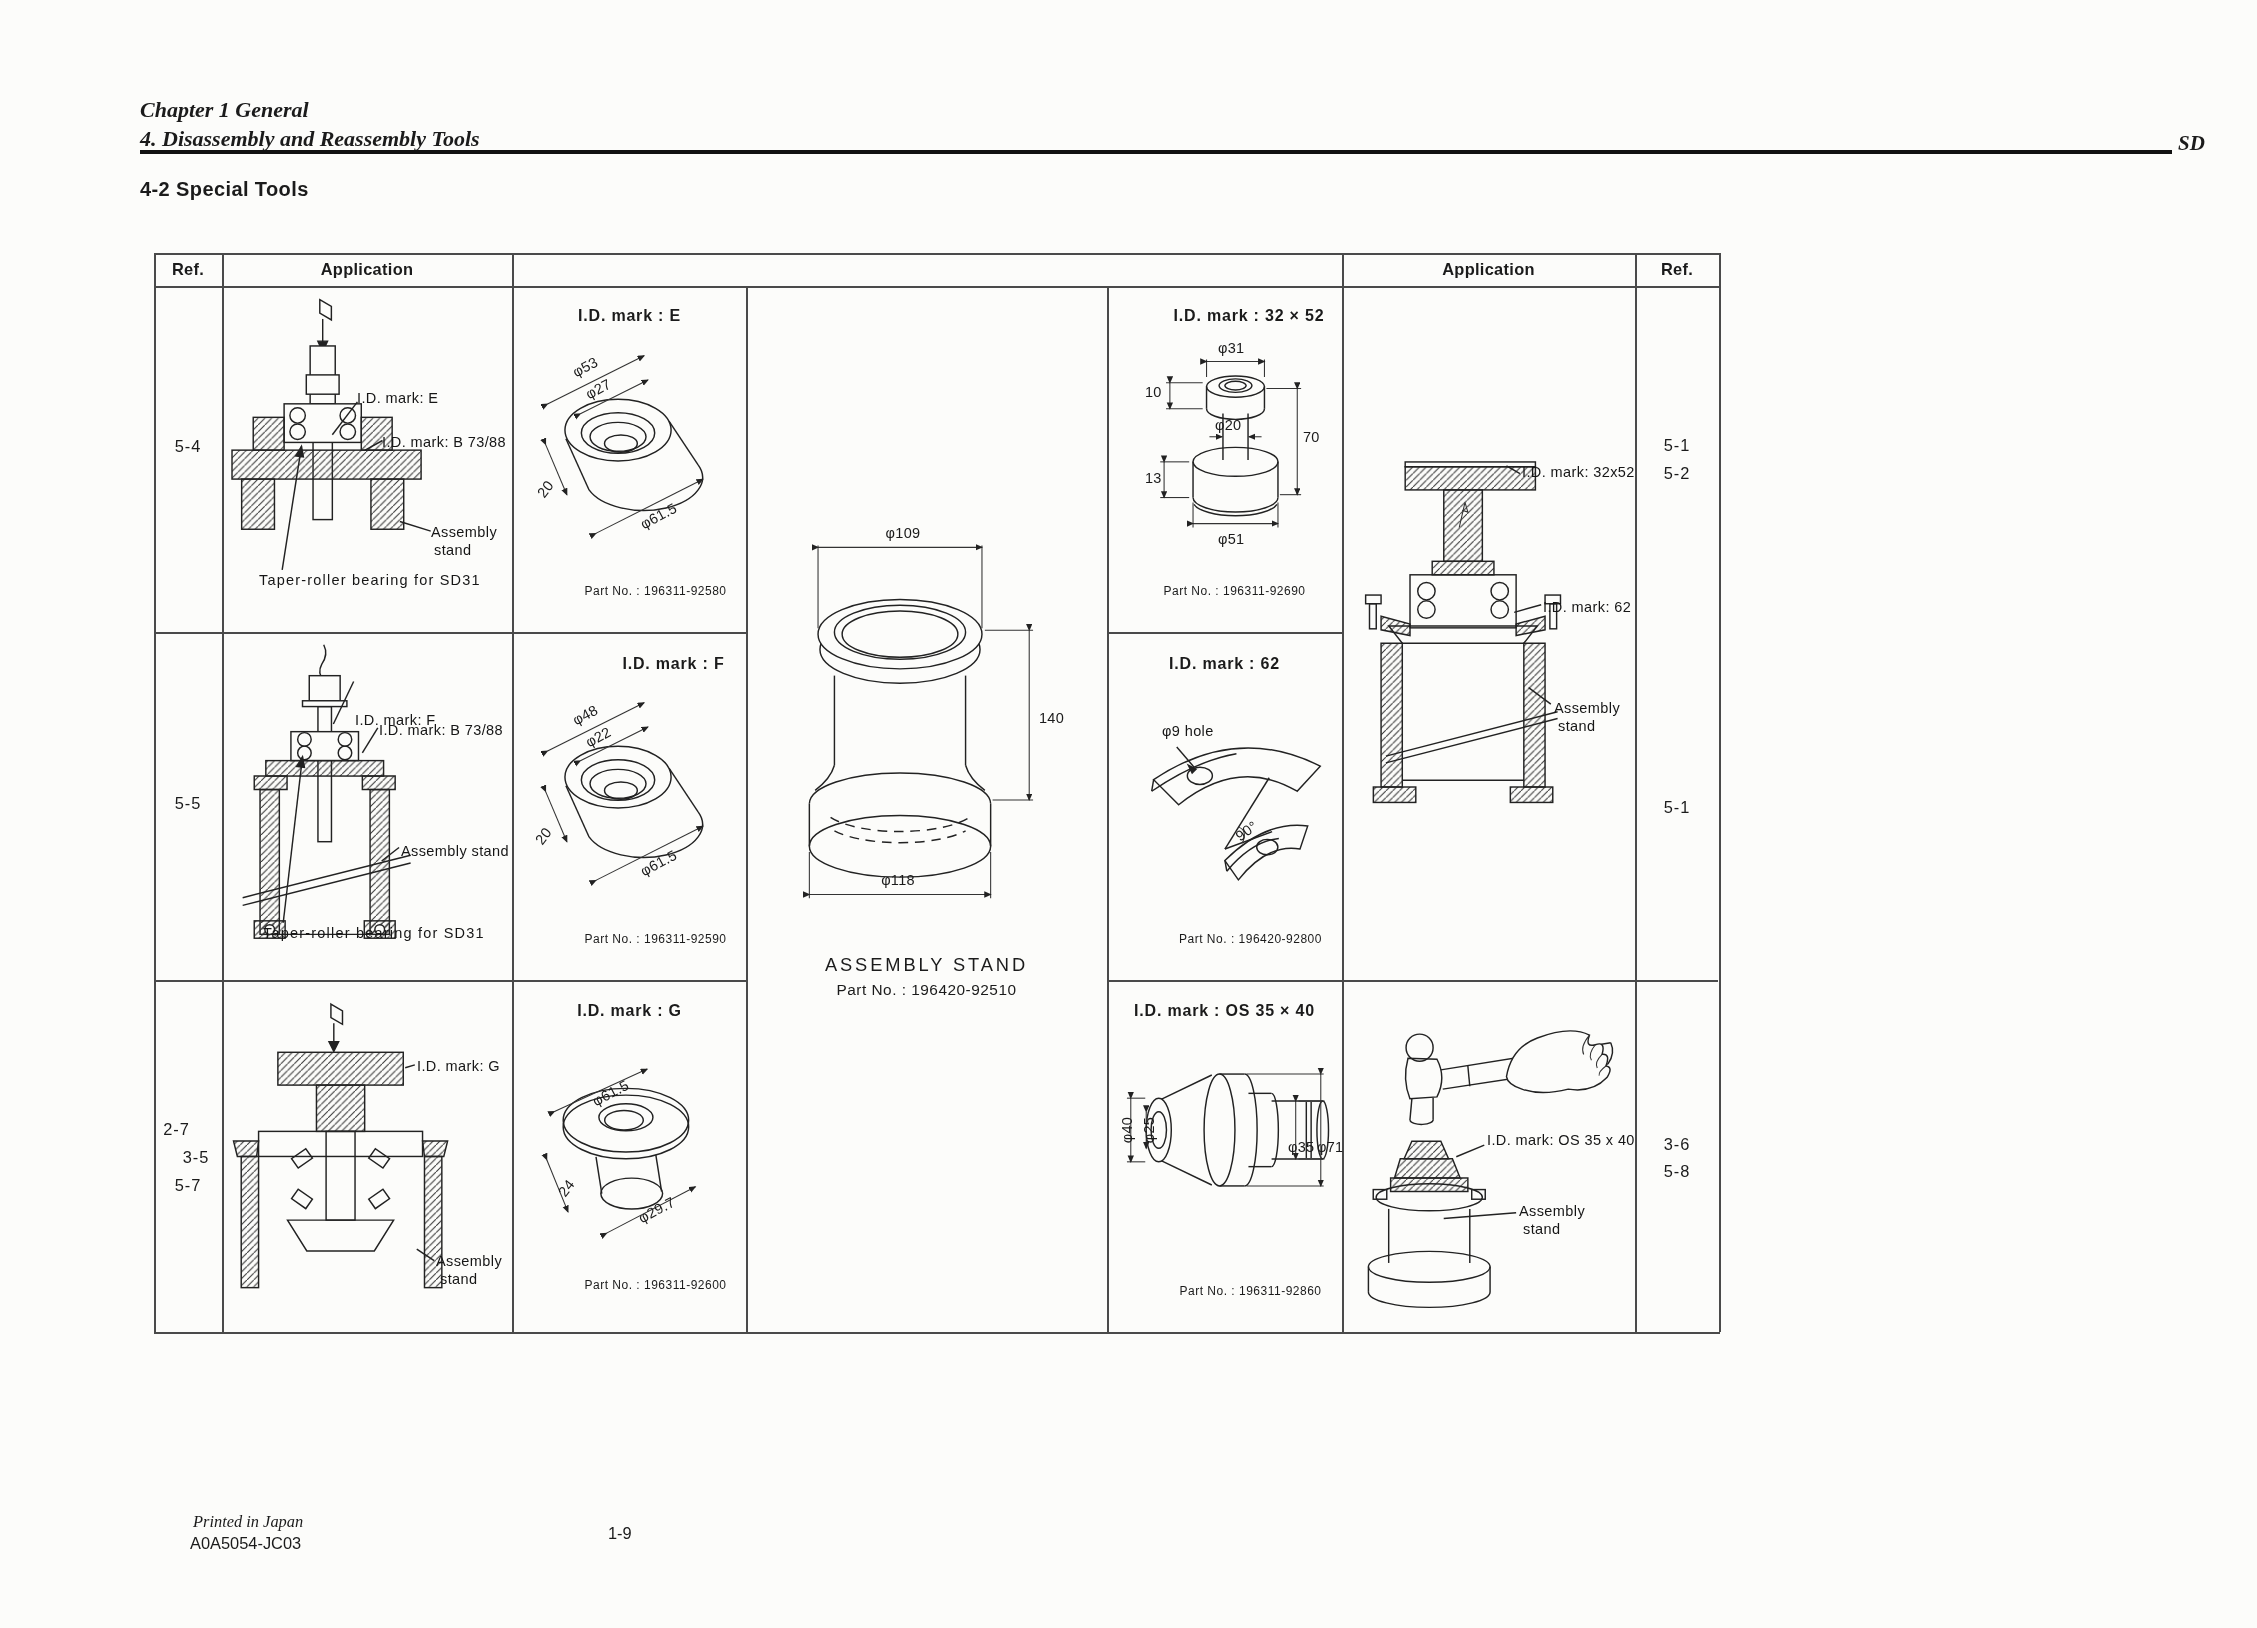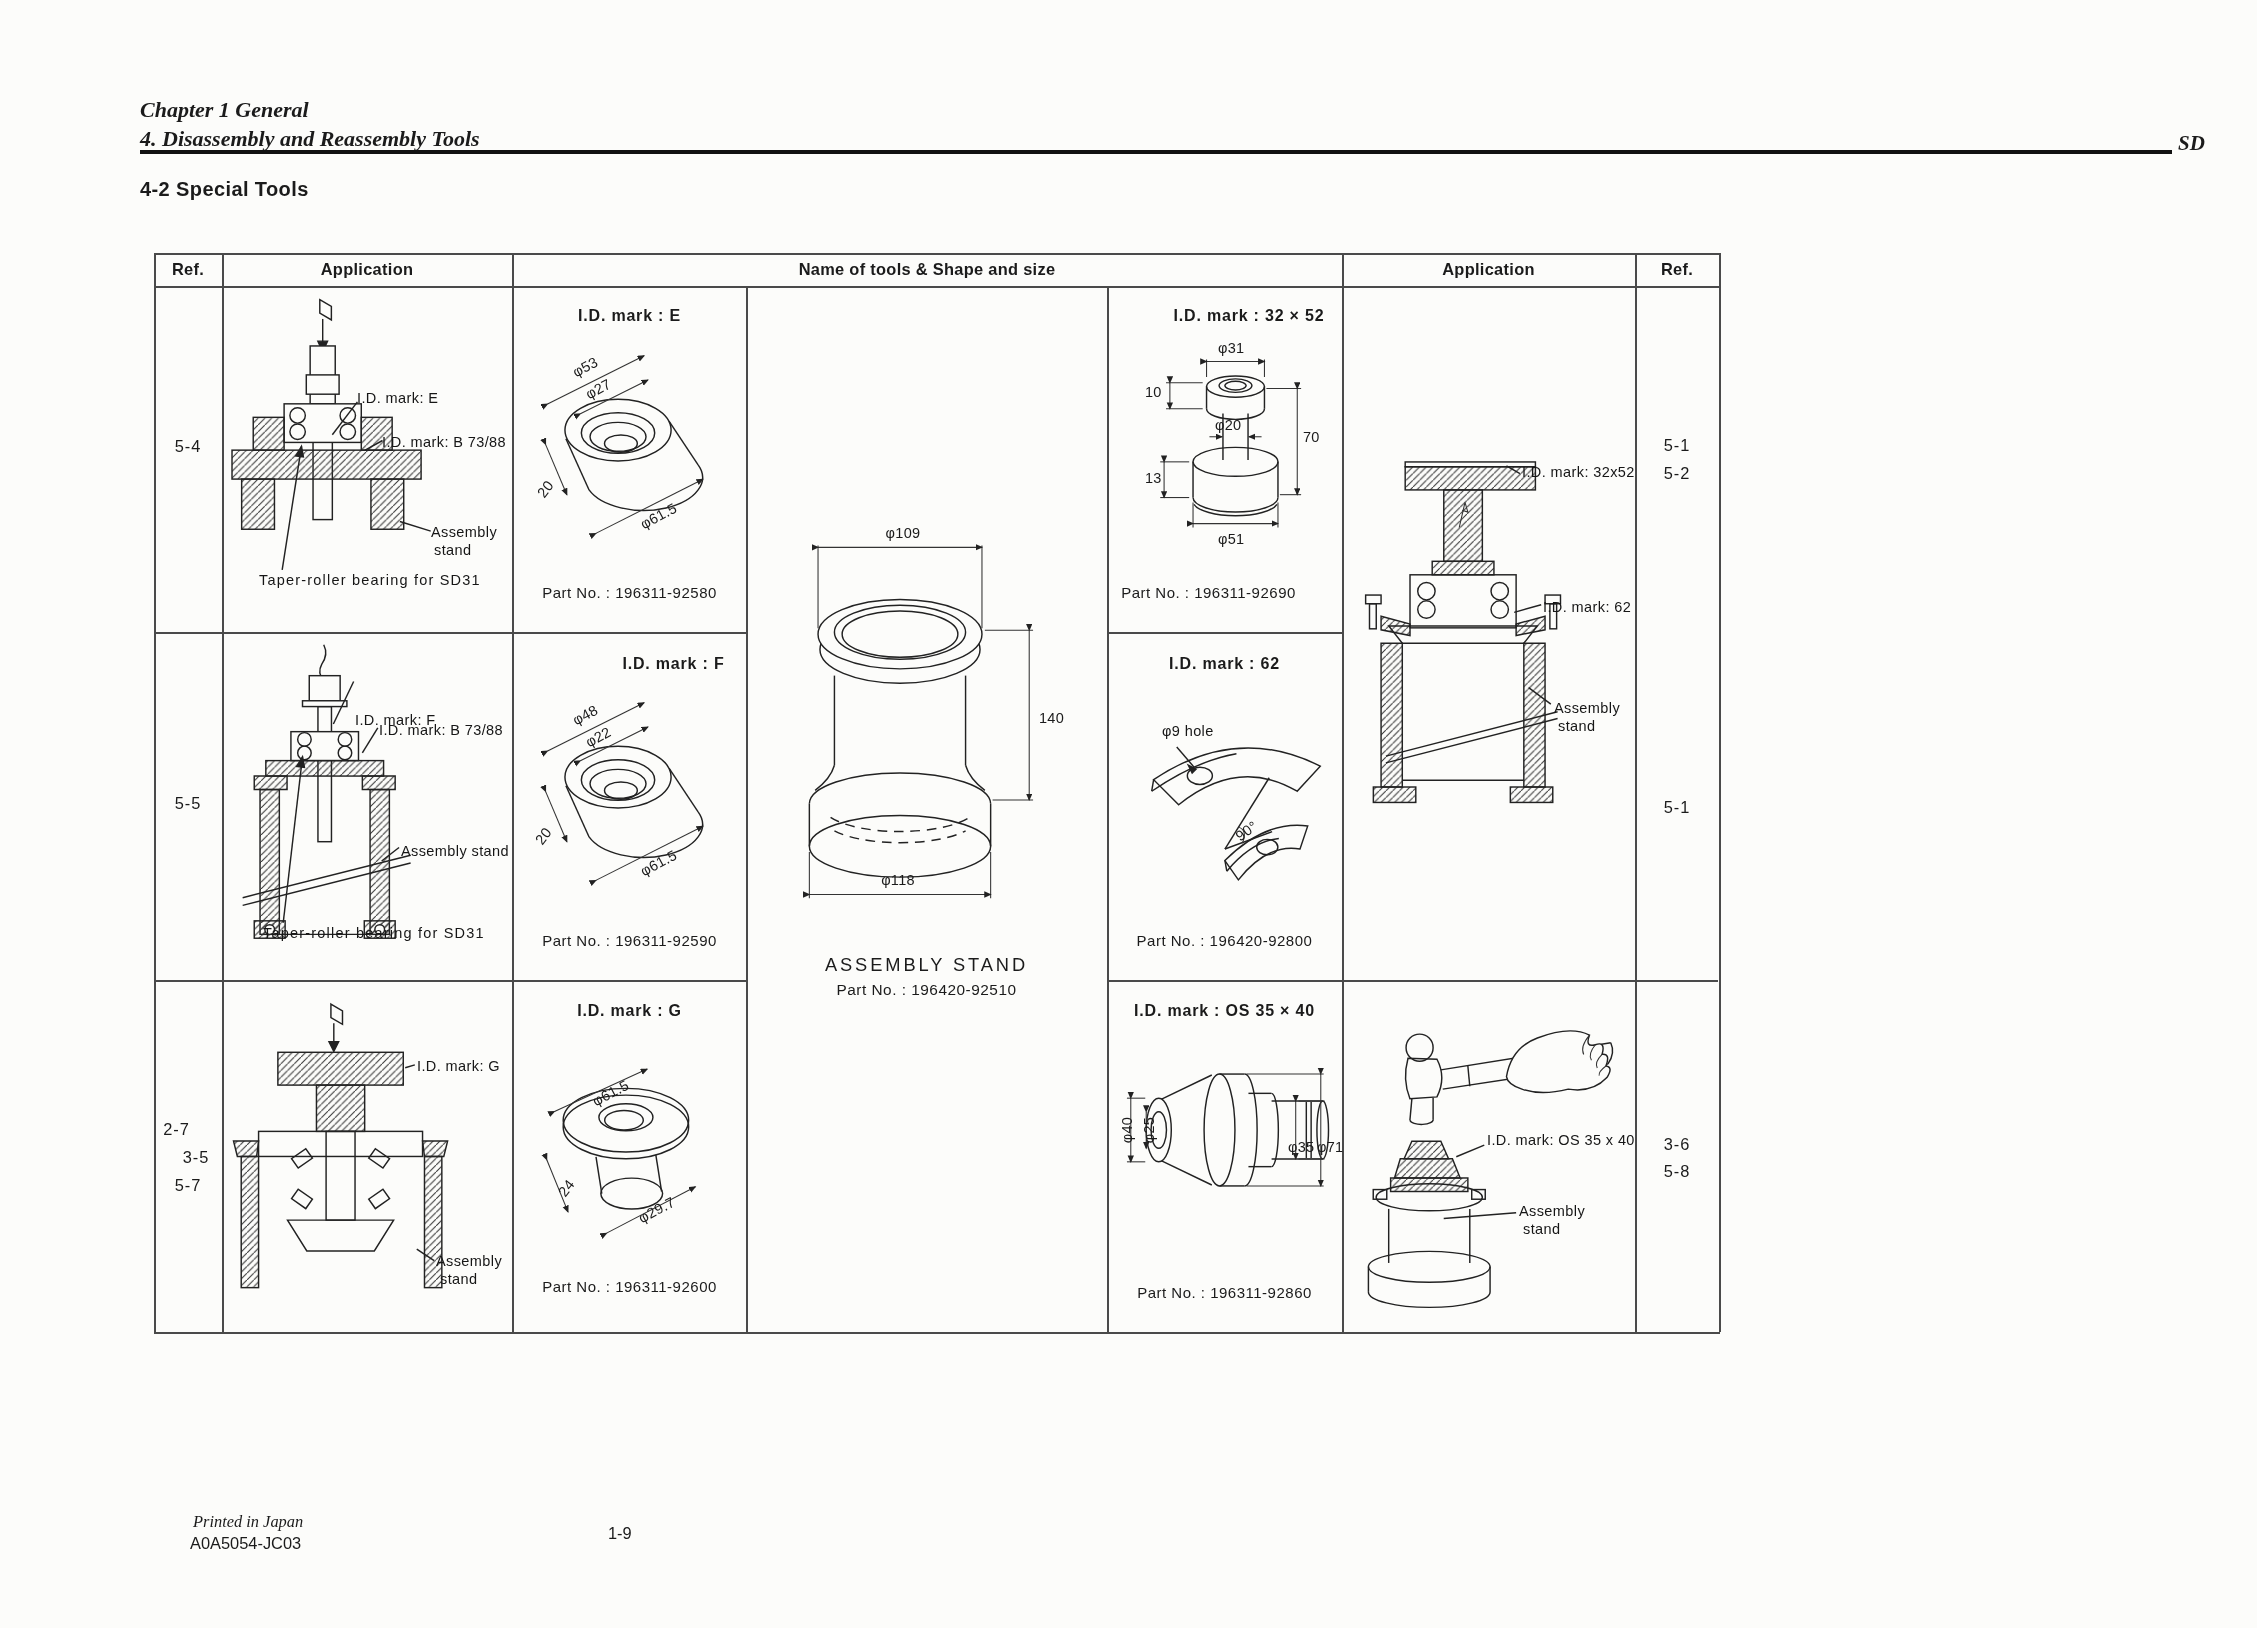--- a/index.html
+++ b/index.html
@@ -6,21 +6,21 @@
   #page{position:relative;width:2257px;height:1629px;background:#fcfcfa;overflow:hidden;
         font-family:"Liberation Sans",sans-serif;color:#1b1b1b;}
   .abs{position:absolute;}
   .vl{position:absolute;width:1.9px;background:#4a4a4a;}
   .hl{position:absolute;height:1.9px;background:#4a4a4a;}
   .thead{position:absolute;font-weight:bold;font-size:16.4px;text-align:center;letter-spacing:0.3px;}
   .lbl{position:absolute;font-size:14.5px;line-height:1.2;letter-spacing:0.4px;white-space:nowrap;color:#161616;}
   .cap{position:absolute;font-size:14.5px;letter-spacing:1.2px;white-space:nowrap;color:#161616;}
   .ref{position:absolute;font-size:16.4px;letter-spacing:1px;text-align:center;white-space:nowrap;}
   .idtitle{position:absolute;font-weight:bold;font-size:16px;letter-spacing:0.8px;text-align:center;white-space:nowrap;}
-  .part{position:absolute;font-size:15px;letter-spacing:0.5px;text-align:center;white-space:nowrap;}
+  .part{position:absolute;font-size:12px;letter-spacing:0.5px;text-align:center;white-space:nowrap;padding-left:26px;}
   .dim{position:absolute;font-size:14.5px;letter-spacing:0.3px;white-space:nowrap;}
   .r28{transform:rotate(-28deg);}
   .r52{transform:rotate(-52deg);}
   .r35{transform:rotate(-35deg);}
   .r90{transform:rotate(-90deg);}
   .serifbi{font-family:"Liberation Serif",serif;font-style:italic;font-weight:bold;}
   svg{position:absolute;overflow:visible;}
   .ln{stroke:#222;stroke-width:1.5;fill:none;}
   .thin{stroke:#333;stroke-width:1.1;fill:none;}
 </style>
@@ -46,21 +46,20 @@
   <div class="hl" style="left:154px;top:253px;width:1566px;"></div>
   <div class="hl" style="left:154px;top:286px;width:1566px;"></div>
   <div class="hl" style="left:154px;top:632px;width:592px;"></div>
   <div class="hl" style="left:1107px;top:632px;width:235px;"></div>
   <div class="hl" style="left:154px;top:980px;width:592px;"></div>
   <div class="hl" style="left:1107px;top:980px;width:611px;"></div>
   <div class="hl" style="left:154px;top:1332px;width:1566px;"></div>
 
   <div class="thead" style="left:154px;top:260px;width:68px;">Ref.</div>
   <div class="thead" style="left:222px;top:260px;width:290px;">Application</div>
-  <div class="thead" style="left:512px;top:260px;width:830px;">Name of tools &amp; Shape and size</div>
   <div class="thead" style="left:1342px;top:260px;width:293px;">Application</div>
   <div class="thead" style="left:1635px;top:260px;width:84px;">Ref.</div>
 
   <div class="ref" style="left:154px;top:437px;width:68px;">5-4</div>
   <div class="ref" style="left:154px;top:794px;width:68px;">5-5</div>
   <div class="ref" style="left:154px;top:1120px;width:45px;">2-7</div>
   <div class="ref" style="left:162px;top:1148px;width:68px;">3-5</div>
   <div class="ref" style="left:154px;top:1176px;width:68px;">5-7</div>
 
   <svg style="left:224px;top:290px;" width="290" height="328" viewBox="0 0 300 340">

